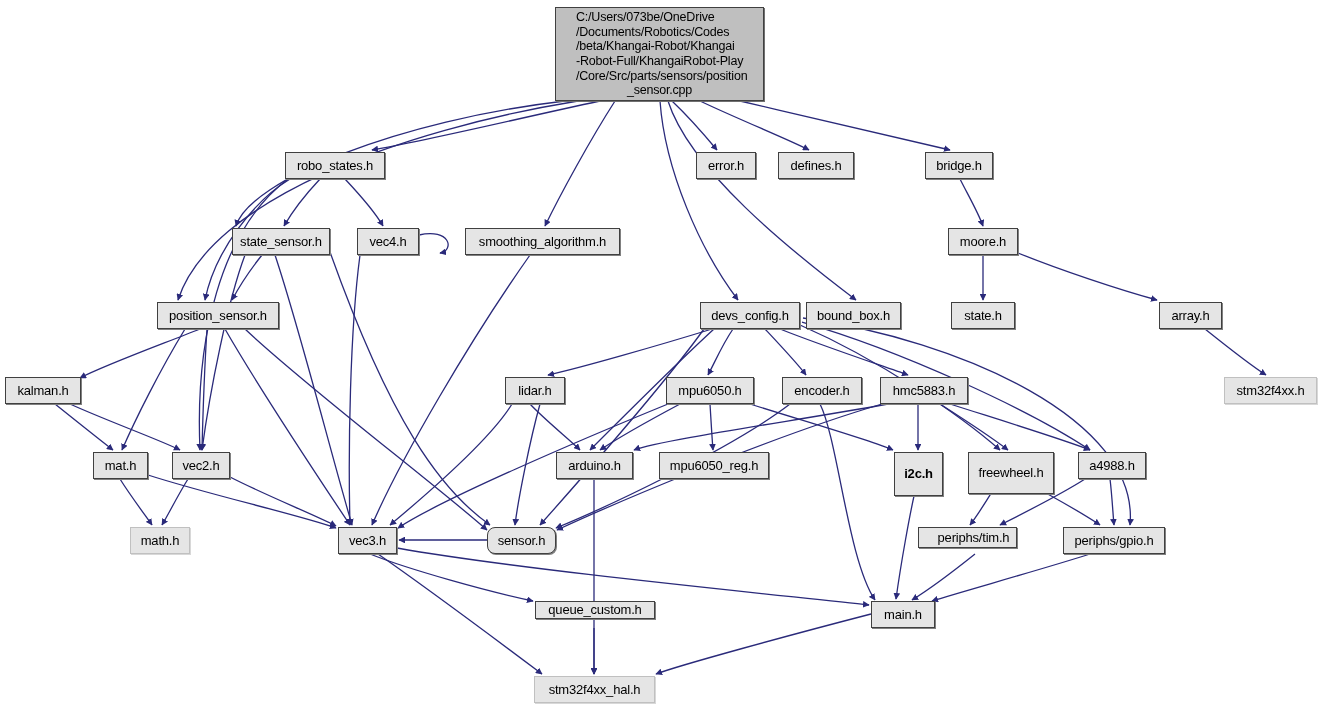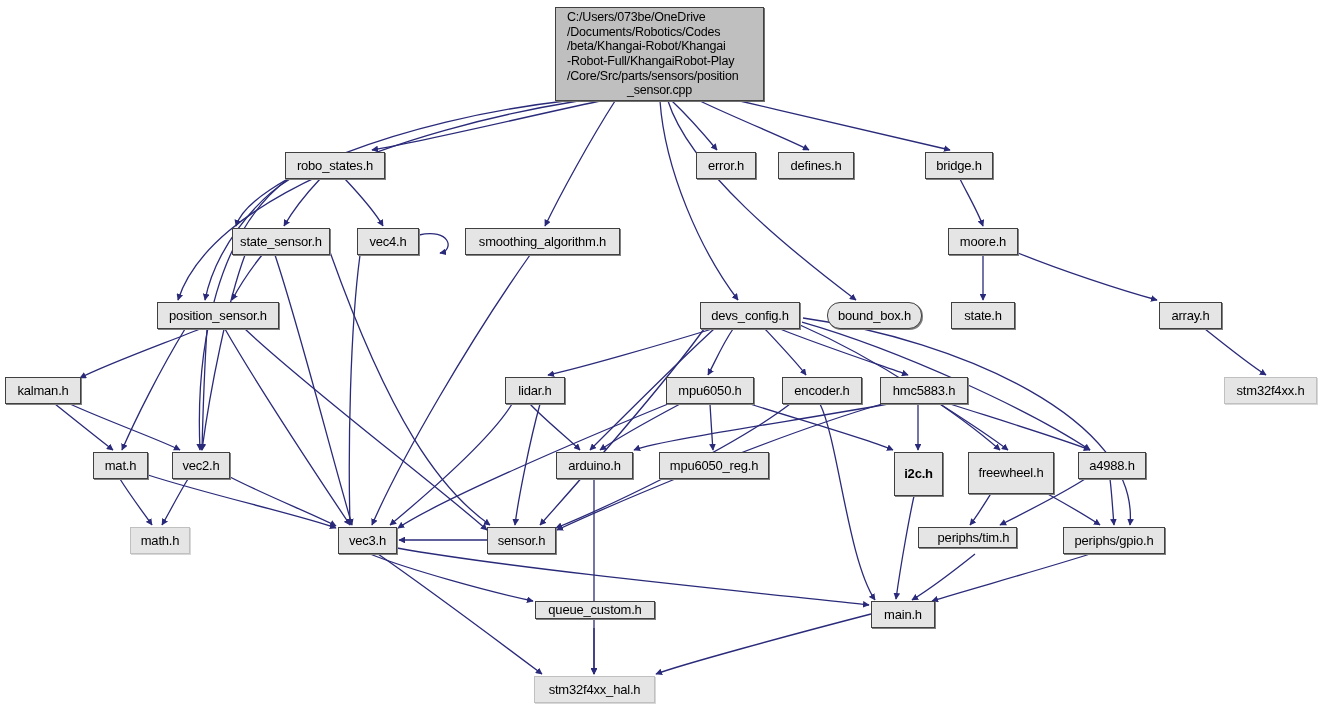--- a/index.html
+++ b/index.html
@@ -44,21 +44,21 @@
     box-shadow: 1px 1px 0 0 #d8d8d8;
   }
   .node.root {
     background: #bfbfbf;
     border: 1px solid #404040;
     box-shadow: 1px 1px 0 0 #707070;
     white-space: pre;
     text-align: center;
     justify-content: flex-start;
     align-items: center;
-    padding: 3px 11px;
+    padding: 3px 20px;
     font-size: 12.5px;
     line-height: 14.6px;
   }
   .node.root .root-text {
     display: block;
     width: 100%;
     text-align: left;
   }
   .node.root .root-text .last {
     display: block;
@@ -175,21 +175,21 @@
       </div>
       <div class="node" style="left: 948px; top: 228px; width: 70px; height: 27px;">
         <span>moore.h</span>
       </div>
       <div class="node" style="left: 157px; top: 302px; width: 122px; height: 27px;">
         <span>position_sensor.h</span>
       </div>
       <div class="node" style="left: 700px; top: 302px; width: 100px; height: 27px;">
         <span>devs_config.h</span>
       </div>
-      <div class="node" style="left: 827px; top: 302px; width: 95px; height: 27px; border-radius: 13px;">
+      <div class="node" style="left: 806px; top: 302px; width: 95px; height: 27px;">
         <span>bound_box.h</span>
       </div>
       <div class="node" style="left: 951px; top: 302px; width: 64px; height: 27px;">
         <span>state.h</span>
       </div>
       <div class="node" style="left: 1159px; top: 302px; width: 63px; height: 27px;">
         <span>array.h</span>
       </div>
       <div class="node" style="left: 5px; top: 377px; width: 76px; height: 27px;">
         <span>kalman.h</span>
@@ -229,21 +229,21 @@
       </div>
       <div class="node" style="left: 1078px; top: 452px; width: 68px; height: 27px;">
         <span>a4988.h</span>
       </div>
       <div class="node external" style="left: 130px; top: 527px; width: 60px; height: 27px;">
         <span>math.h</span>
       </div>
       <div class="node" style="left: 338px; top: 527px; width: 59px; height: 27px;">
         <span>vec3.h</span>
       </div>
-      <div class="node" style="left: 487px; top: 527px; width: 69px; height: 27px;">
+      <div class="node" style="left: 487px; top: 527px; width: 69px; height: 27px; border-radius: 8px;">
         <span>sensor.h</span>
       </div>
       <div class="node" style="left: 918px; top: 527px; width: 99px; height: 21px; padding-left: 12px;">
         <span>periphs/tim.h</span>
       </div>
       <div class="node" style="left: 1063px; top: 527px; width: 102px; height: 27px;">
         <span>periphs/gpio.h</span>
       </div>
       <div class="node" style="left: 535px; top: 601px; width: 120px; height: 18px;">
         <span>queue_custom.h</span>

